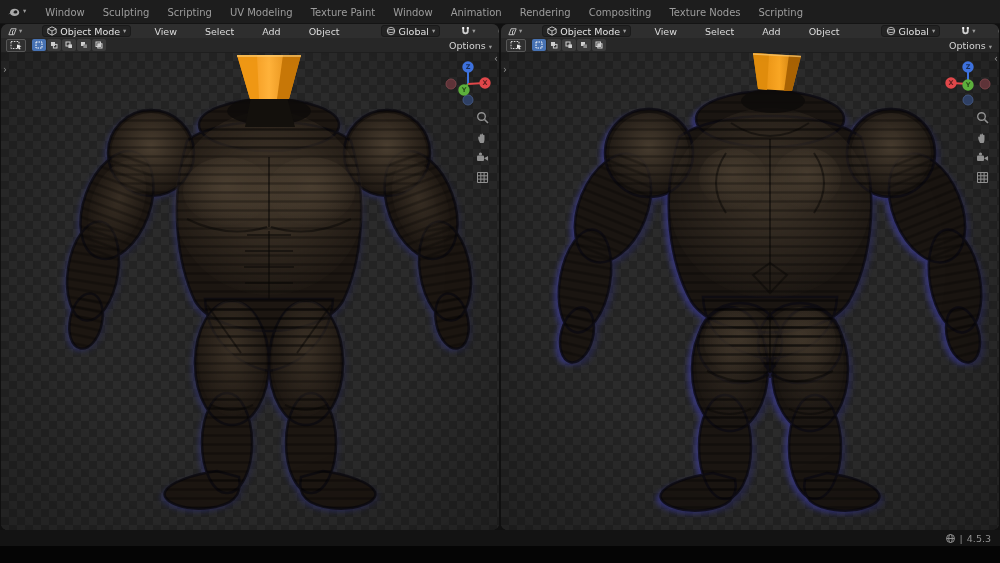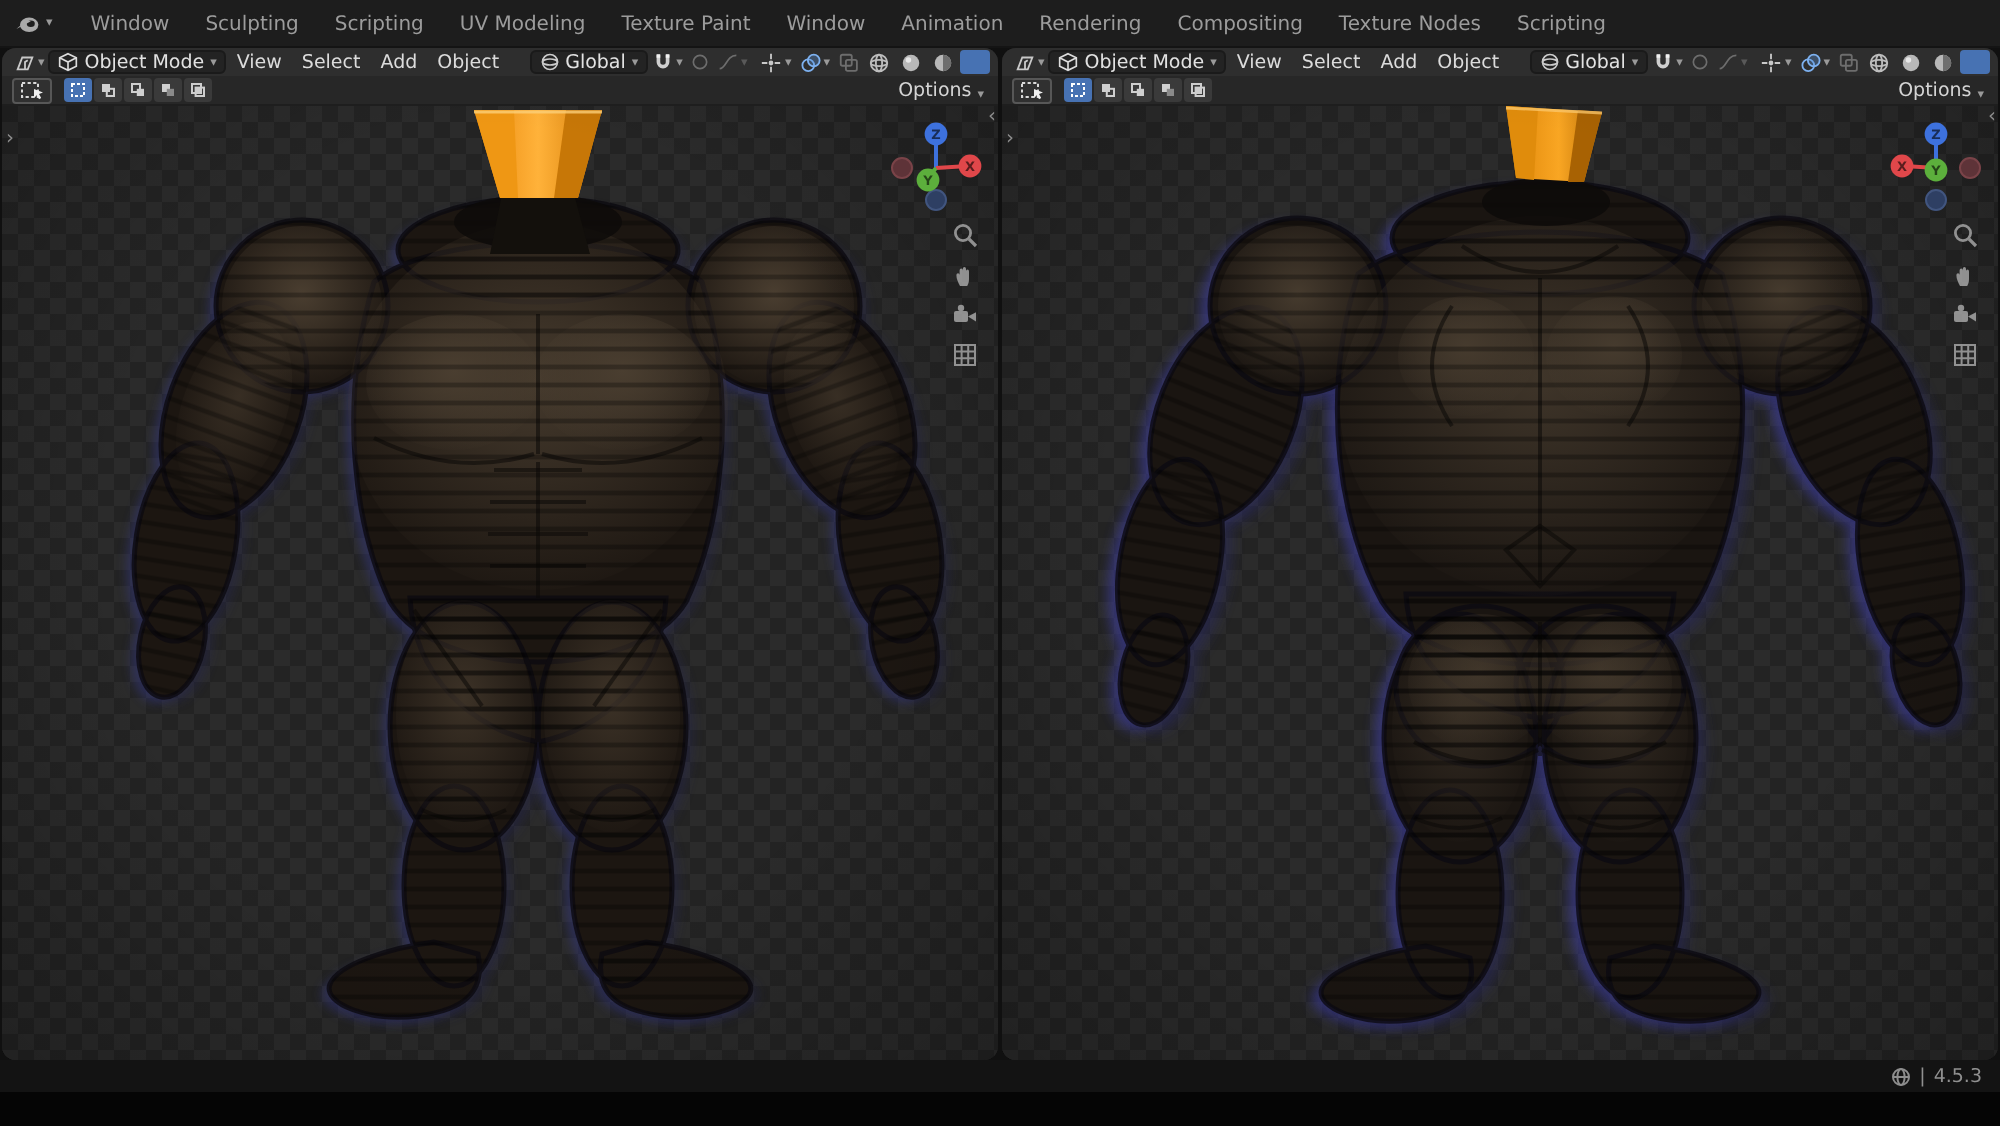--- a/index.html
+++ b/index.html
@@ -17,21 +17,21 @@
   .pill{display:inline-flex;align-items:center;gap:3px;background:#262626;border:1px solid #1a1a1a;
     border-radius:3px;padding:1px 5px;height:16px;color:#e2e2e2;font-size:10px;cursor:pointer;white-space:nowrap}
   .chev{font-size:6.5px;color:#9a9a9a;line-height:1}
   .dim{opacity:.4}
 
   
   .workspace{position:absolute;top:24px;left:0;width:1000px;height:506px;background:#101010;
     display:flex;gap:2px;padding:0 1px}
   .viewport{position:relative;flex:1;border-radius:7px;overflow:hidden;background:#232323}
   .vp-header{position:absolute;top:0;left:0;right:0;height:14px;background:#2e2e2e;display:flex;
-    align-items:center;font-size:9.5px;color:#dcdcdc;gap:0;padding:0 4px;z-index:3}
+    align-items:center;font-size:9.5px;color:#dcdcdc;gap:18px;padding:0 4px;z-index:3}
   .vp-header .pill{height:12px;padding:0 4px;font-size:9.5px;background:#232323}
   .hmenu{padding:0 5px;cursor:pointer}
   .spacer{flex:1}
   .icon-btn{display:inline-flex;align-items:center;gap:1px;padding:0 2px;cursor:pointer}
   .shade-group{display:flex;align-items:center;gap:1px}
   .sphere-btn{width:15px;height:12px;display:flex;align-items:center;justify-content:center;border-radius:2px;cursor:pointer}
   .sphere-btn.active{background:#4772b3}
   .vp-tools{position:absolute;top:14px;left:0;right:0;height:15px;background:#272727;display:flex;
     align-items:center;font-size:9.5px;color:#d5d5d5;z-index:3;border-bottom:1px solid #1e1e1e}
   .tool-btn{width:20px;height:13px;background:#303030;border:1px solid #575757;border-radius:2px;

